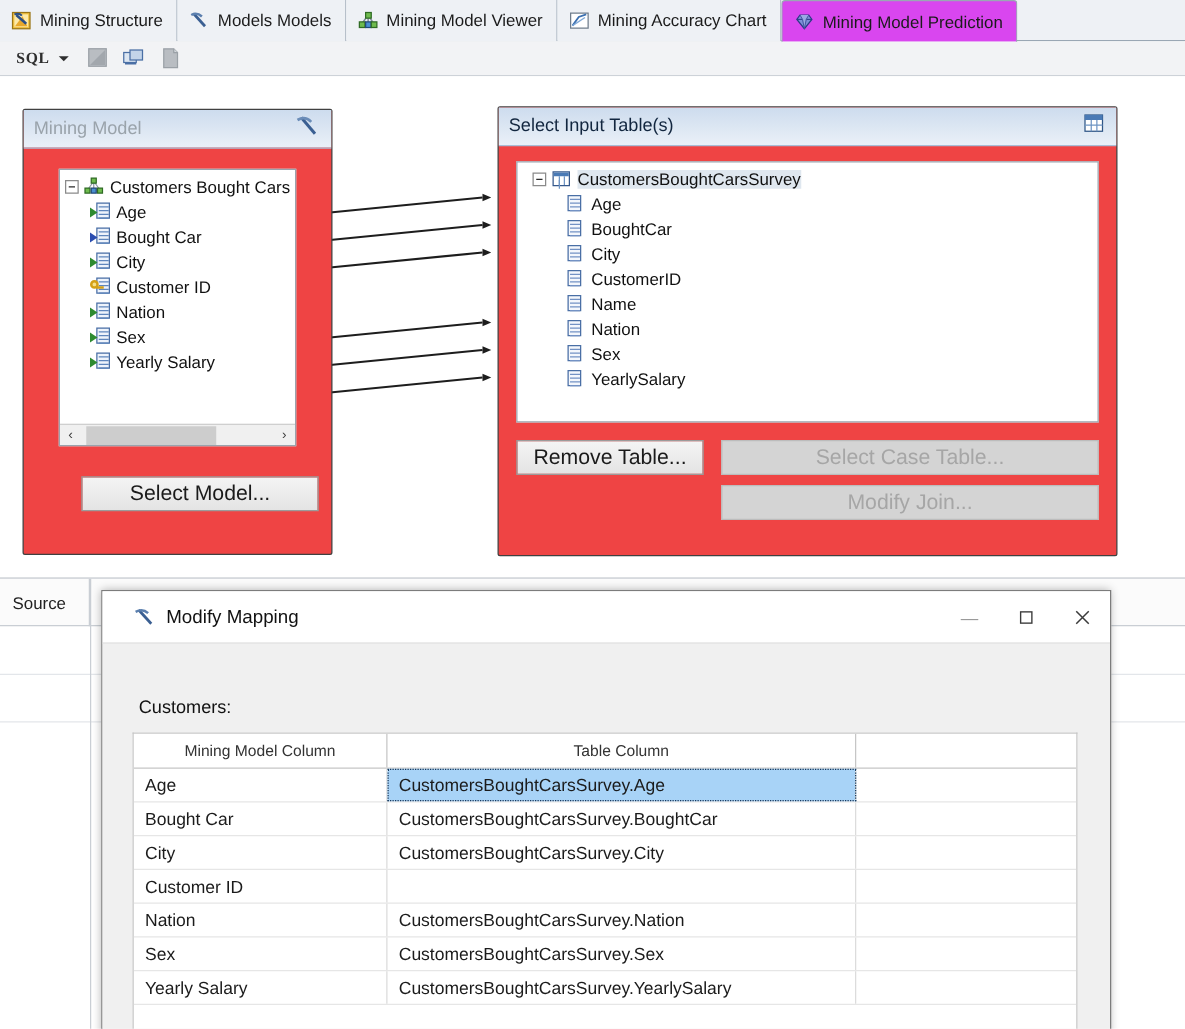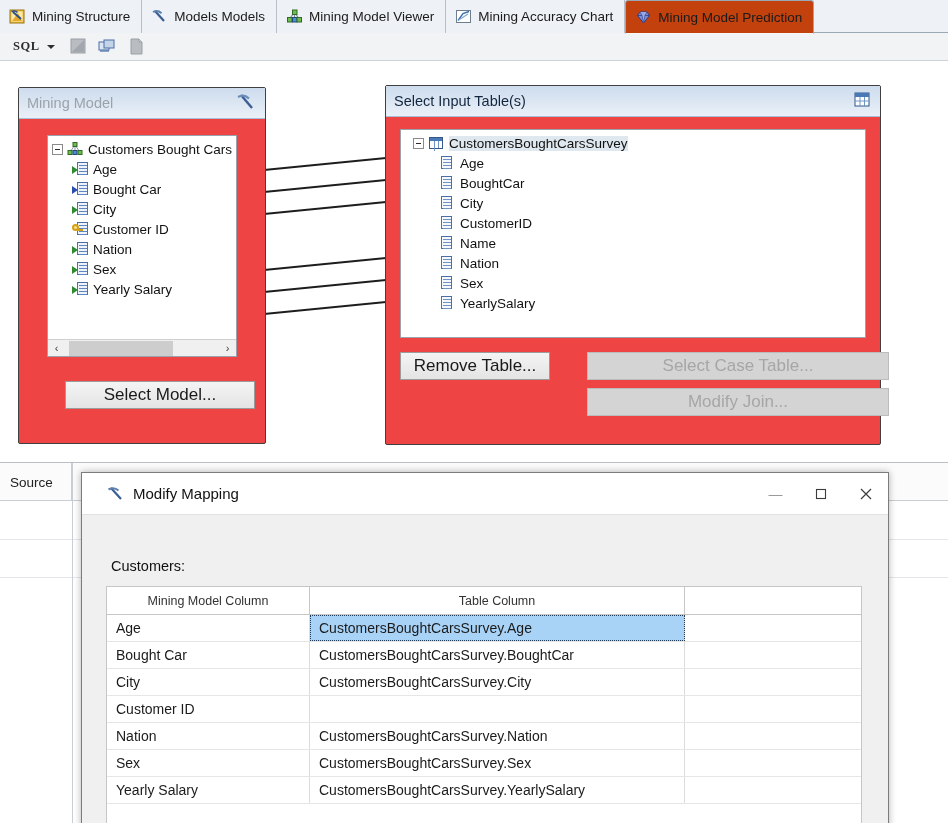--- a/index.html
+++ b/index.html
@@ -23,21 +23,21 @@
   .tab {
     position: relative; float: left; height: 33px;
     display: flex; align-items: center; gap: 6px;
     padding: 0 11px 0 9px;
     background: #eef1f5;
     border-right: 1px solid #b7c0ca;
     font-size: 13.5px; color: #1b1b1b;
     white-space: nowrap;
   }
   .tab.active {
-    background: #c2410c;
+    background: #d946ef;
     border: 1px solid #9aa7b4;
     border-bottom: 1px solid #f7f8fa;
     border-radius: 3px 3px 0 0;
     height: 34px;
     z-index: 5;
   }
   .tabicon { width: 17px; height: 17px; position: relative; flex: 0 0 17px; }
 
   
   .toolbar {
@@ -68,21 +68,21 @@
   .panel-hd {
     height: 31px;
     background: linear-gradient(to bottom, #cddcee 0%, #dde7f3 55%, #eaf0f8 100%);
     border-bottom: 1px solid #a8bdd6;
     display: flex; align-items: center; padding: 0 8px;
     font-size: 14.5px; font-weight: normal;
   }
   .panel-hd .ttl { flex: 1; }
   #mining-model-panel { left: 18px; top: 26px; width: 248px; height: 357px; }
   #mining-model-panel .panel-hd .ttl { color: #9aa3ab; }
-  #select-input-panel { left: 385px; top: 24px; width: 496px; height: 360px; }
+  #select-input-panel { left: 398px; top: 24px; width: 496px; height: 360px; }
   #select-input-panel .panel-hd .ttl { color: #12263f; }
   .panel-body { position: absolute; left: 0; right: 0; top: 31px; bottom: 0; }
 
   .treebox {
     position: absolute; background: #ffffff; border: 1px solid #9aa3ad;
     overflow: hidden;
   }
   #mm-tree { left: 28px; top: 16px; width: 190px; height: 222px; }
   #si-tree { left: 14px; top: 12px; width: 466px; height: 209px; }
 
@@ -153,21 +153,21 @@
   .hs-arrow { width: 17px; height: 17px; display: flex; align-items: center; justify-content: center;
               font-size: 11px; color: #3c3c3c; }
   .hs-track { flex: 1; height: 17px; position: relative; }
   .hs-thumb { position: absolute; left: 4px; top: 1px; width: 104px; height: 15px; background: #cdcdcd; }
 
   .btn {
     background: linear-gradient(to bottom,#f4f4f4,#e4e4e4);
     border: 1px solid #9b9b9b; font-size: 17px; color: #1a1a1a;
     display: flex; align-items: center; justify-content: center;
   }
-  .btn.disabled { background: #d4d4d4; border-color: #bcbcbc; color: #a6a6a6; margin-left: 23px; }
+  .btn.disabled { background: #d4d4d4; border-color: #bcbcbc; color: #a6a6a6; }
   #select-model-btn { position: absolute; left: 46px; top: 262px; width: 190px; height: 28px; }
   #remove-table-btn { position: absolute; left: 14px; top: 235px; width: 150px; height: 28px; }
   #select-case-btn  { position: absolute; left: 178px; top: 235px; width: 302px; height: 28px; }
   #modify-join-btn  { position: absolute; left: 178px; top: 271px; width: 302px; height: 28px; }
 
   
   .connectors { position: absolute; left: 260px; top: 61px; width: 136px; height: 330px; pointer-events: none; }
 
   
   .lowergrid { position: absolute; left: 0; top: 462px; width: 948px; height: 361px; background: #ffffff;

